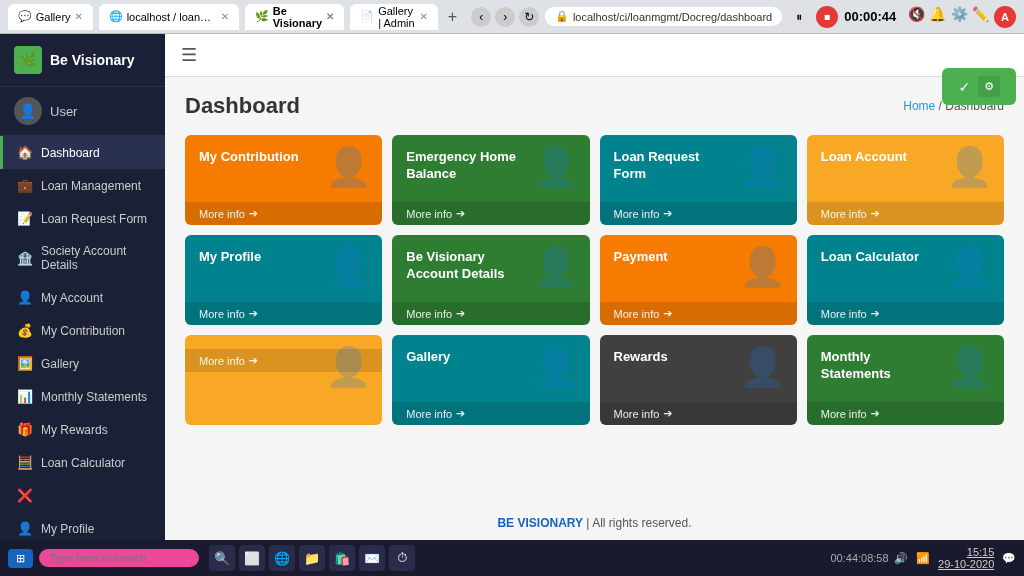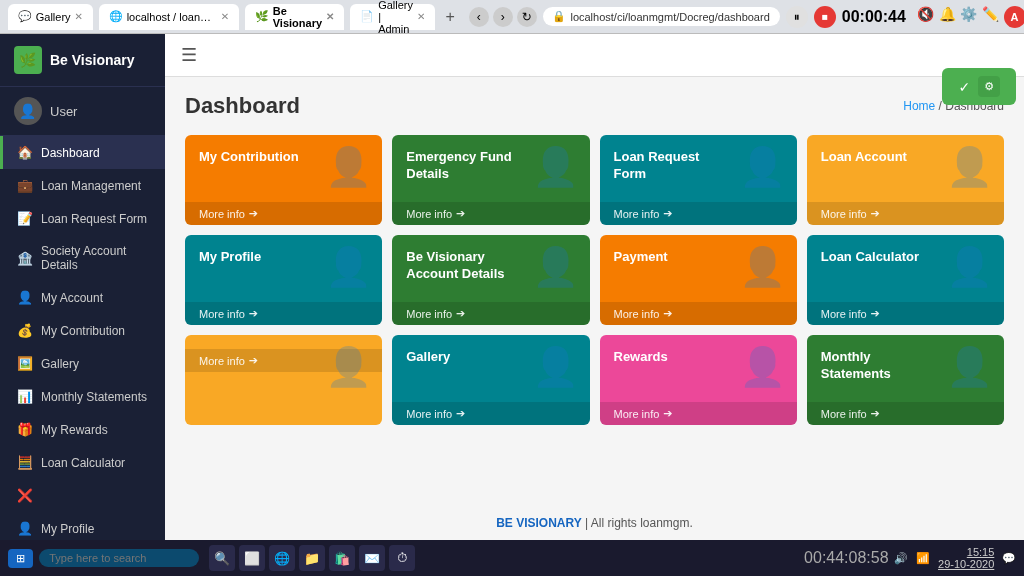--- a/index.html
+++ b/index.html
@@ -9,21 +9,21 @@
     .browser-chrome { background: #dee1e6; padding: 4px 8px; display: flex; align-items: center; gap: 6px; border-bottom: 1px solid #bbb; height: 34px; }
     .tab { background: #fff; border-radius: 6px 6px 0 0; padding: 4px 10px; font-size: 11px; display: flex; align-items: center; gap: 4px; height: 26px; }
     .tab.active { background: #fff; font-weight: bold; }
     .tab-close { color: #888; font-size: 10px; cursor: pointer; }
     .nav-btn { width: 20px; height: 20px; border-radius: 50%; border: none; background: #ccc; cursor: pointer; font-size: 12px; display: flex; align-items: center; justify-content: center; }
     .address-bar { flex: 1; background: #fff; border-radius: 12px; padding: 3px 10px; font-size: 11px; color: #333; display: flex; align-items: center; }
     .recording-bar { display: flex; align-items: center; gap: 6px; font-size: 11px; }
     .rec-btn { width: 22px; height: 22px; border-radius: 50%; border: none; cursor: pointer; display: flex; align-items: center; justify-content: center; font-size: 12px; }
     .rec-pause { background: #e0e0e0; }
     .rec-stop { background: #e53935; color: white; }
-    .rec-time { font-size: 16px; font-weight: bold; }
+    .rec-time { font-size: 13px; font-weight: bold; }
 
     
     .app-container { display: flex; flex: 1; overflow: hidden; }
 
     
     .sidebar { width: 165px; background: #1a2035; color: white; display: flex; flex-direction: column; overflow-y: auto; flex-shrink: 0; }
     .sidebar-brand { display: flex; align-items: center; gap: 8px; padding: 12px 14px; background: #1a2035; border-bottom: 1px solid #2a3050; }
     .brand-icon { width: 28px; height: 28px; background: #4caf50; border-radius: 4px; display: flex; align-items: center; justify-content: center; font-size: 14px; }
     .brand-name { font-size: 14px; font-weight: bold; color: white; }
     .sidebar-user { padding: 10px 14px; display: flex; align-items: center; gap: 8px; border-bottom: 1px solid #2a3050; }
@@ -54,29 +54,29 @@
     .card { border-radius: 6px; padding: 14px 14px 0 14px; min-height: 90px; display: flex; flex-direction: column; justify-content: space-between; position: relative; overflow: hidden; cursor: pointer; }
     .card-title { font-size: 13px; font-weight: bold; color: white; line-height: 1.3; max-width: 70%; }
     .card-icon { position: absolute; right: 10px; top: 10px; font-size: 38px; color: rgba(255,255,255,0.25); }
     .card-footer { background: rgba(0,0,0,0.12); margin: 0 -14px; padding: 5px 14px; font-size: 11px; color: rgba(255,255,255,0.9); display: flex; align-items: center; gap: 4px; }
 
     
     .card-orange { background: #f57c00; }
     .card-green { background: #2e7d32; }
     .card-teal { background: #00838f; }
     .card-amber { background: #f9a825; }
-    .card-red { background: #ec4899; }
+    .card-red { background: #404040; }
 
     .footer-text { text-align: center; padding: 10px; font-size: 12px; color: #555; }
     .footer-text strong { color: #1565c0; }
 
     
     .taskbar { background: #1a1a2e; height: 36px; display: flex; align-items: center; padding: 0 8px; gap: 6px; color: white; font-size: 11px; }
     .start-btn { background: #1565c0; border: none; color: white; padding: 3px 8px; border-radius: 4px; font-size: 11px; cursor: pointer; display: flex; align-items: center; gap: 4px; }
-    .search-bar { background: #0c4a6e; border: none; color: white; padding: 3px 10px; border-radius: 12px; font-size: 11px; width: 160px; }
+    .search-bar { background: #ec4899; border: none; color: white; padding: 3px 10px; border-radius: 12px; font-size: 11px; width: 160px; }
     .taskbar-icons { display: flex; gap: 4px; margin: 0 4px; }
     .tb-icon { width: 26px; height: 26px; background: #2a2a4a; border-radius: 4px; display: flex; align-items: center; justify-content: center; font-size: 13px; cursor: pointer; }
     .taskbar-right { margin-left: auto; display: flex; align-items: center; gap: 8px; font-size: 11px; color: #ccc; }
     .time-display { text-align: right; text-decoration: underline; }
   </style>
 </head>
 <body>
 
 <div class="browser-chrome">
   <div class="tab">
@@ -210,21 +210,21 @@
         <div class="card card-orange">
           <span class="card-title">My Contribution</span>
           <span class="card-icon">👤</span>
           <div class="card-footer">
             <span>More info</span>
             <span>➔</span>
           </div>
         </div>
 
         <div class="card card-green">
-          <span class="card-title">Emergency Fund Details</span>
+          <span class="card-title">Emergency Home Balance</span>
           <span class="card-icon">👤</span>
           <div class="card-footer">
             <span>More info</span>
             <span>➔</span>
           </div>
         </div>
 
         <div class="card card-teal">
           <span class="card-title">Loan Request Form</span>
           <span class="card-icon">👤</span>
@@ -309,41 +309,41 @@
           <span class="card-title">Monthly Statements</span>
           <span class="card-icon">👤</span>
           <div class="card-footer">
             <span>More info</span>
             <span>➔</span>
           </div>
         </div>
       </div>
     </div>
     <div class="footer-text">
-      <strong>BE VISIONARY</strong><span> | All rights loanmgm.</span>
+      <strong>BE VISIONARY</strong><span> | All rights reserved.</span>
     </div>
   </div>
 </div>
 
 <div class="taskbar">
   <button class="start-btn">
     <span>⊞</span>
   </button>
   <input class="search-bar" placeholder="Type here to search" style="">
   <div class="taskbar-icons">
     <div class="tb-icon">🔍</div>
     <div class="tb-icon">⬜</div>
     <div class="tb-icon">🌐</div>
     <div class="tb-icon">📁</div>
     <div class="tb-icon">🛍️</div>
     <div class="tb-icon">✉️</div>
     <div class="tb-icon">⏱</div>
   </div>
   <div style="flex:1;"></div>
-  <div style="font-size:16px;color:#aaa;">00:44:08:58</div>
+  <div style="font-size:11px;color:#aaa;">00:44:08:58</div>
   <div class="taskbar-right">
     <span>🔊</span>
     <span>📶</span>
     <div class="time-display">
       <div>15:15</div>
       <div>29-10-2020</div>
     </div>
     <span>💬</span>
   </div>
 </div>

